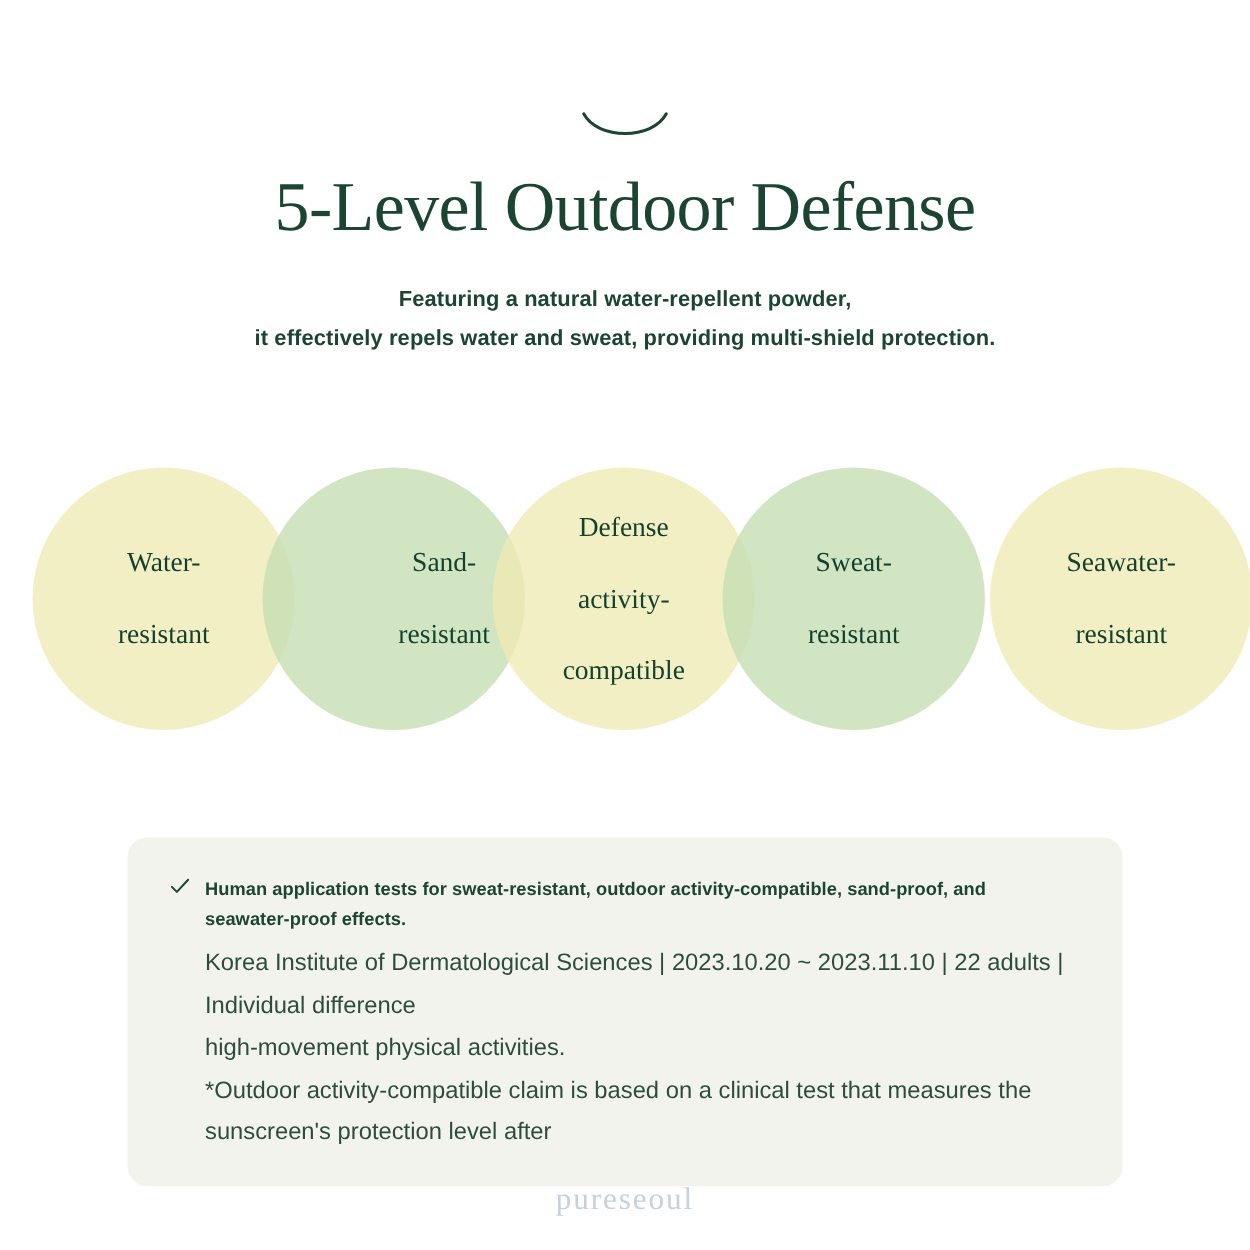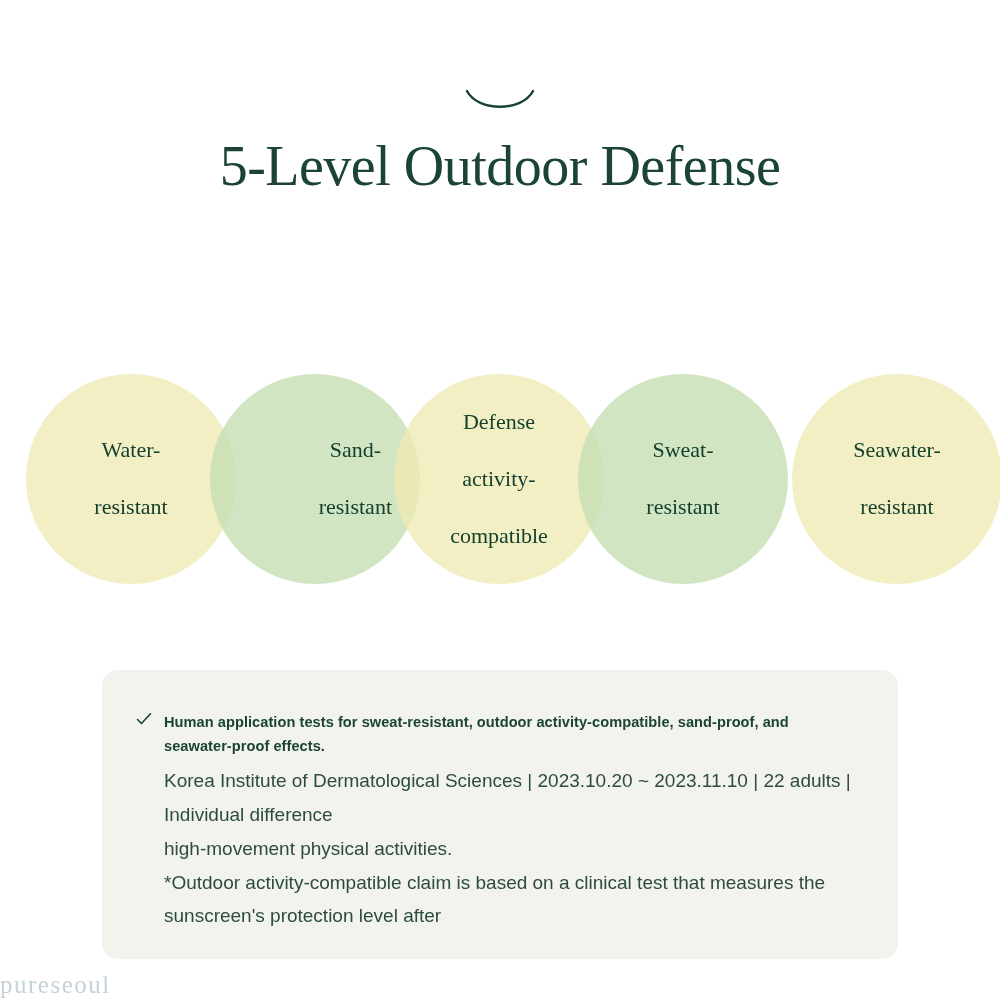--- a/index.html
+++ b/index.html
@@ -97,21 +97,21 @@
   
   .note {
     position: absolute;
     left: 102px;
     top: 654px;
     width: 796px;
     min-height: 178px;
     background: #f1f3ec;
     border-radius: 16px;
     box-sizing: border-box;
-    padding: 40px 40px 26px 34px;
+    padding: 30px 40px 26px 34px;
   }
   .note-head {
     display: flex;
     align-items: flex-start;
     gap: 12px;
   }
   .check {
     flex: 0 0 auto;
     margin-top: 2px;
     color: #1b4432;
@@ -130,42 +130,46 @@
     line-height: 1.78;
     color: #2d4c3e;
     font-weight: 400;
   }
   .note-body p { margin: 0; }
 
   
   .brand {
     position: absolute;
     left: 0;
-    bottom: 17px;
-    width: 1000px;
-    text-align: left;
+    bottom: 42px;
+    width: 1000px;
+    text-align: center;
     font-family: "Liberation Serif", serif;
     font-size: 25px;
     letter-spacing: 1.5px;
     color: #c5d2db;
   }
 </style>
 </head>
 <body>
 
 <div class="page">
 
   <div class="arc-wrap">
     <svg width="72" height="26" viewBox="0 0 72 26">
       <path d="M3 3 C 14 24, 58 24, 69 3" fill="none" stroke="#1b4432" stroke-width="2.4" stroke-linecap="round"></path>
     </svg>
   </div>
 
   <div class="headline">5-Level Outdoor Defense</div>
 
+  <div class="subhead">
+    <span>Featuring a natural water-repellent powder,</span>
+    <span class="line2">it effectively repels water and sweat, providing multi-shield protection.</span>
+  </div>
 
   <div class="circles">
 
     <div class="circle c0">
       <span>
         <span>Water-</span><br>
         <span>resistant</span>
       </span>
     </div>
 

